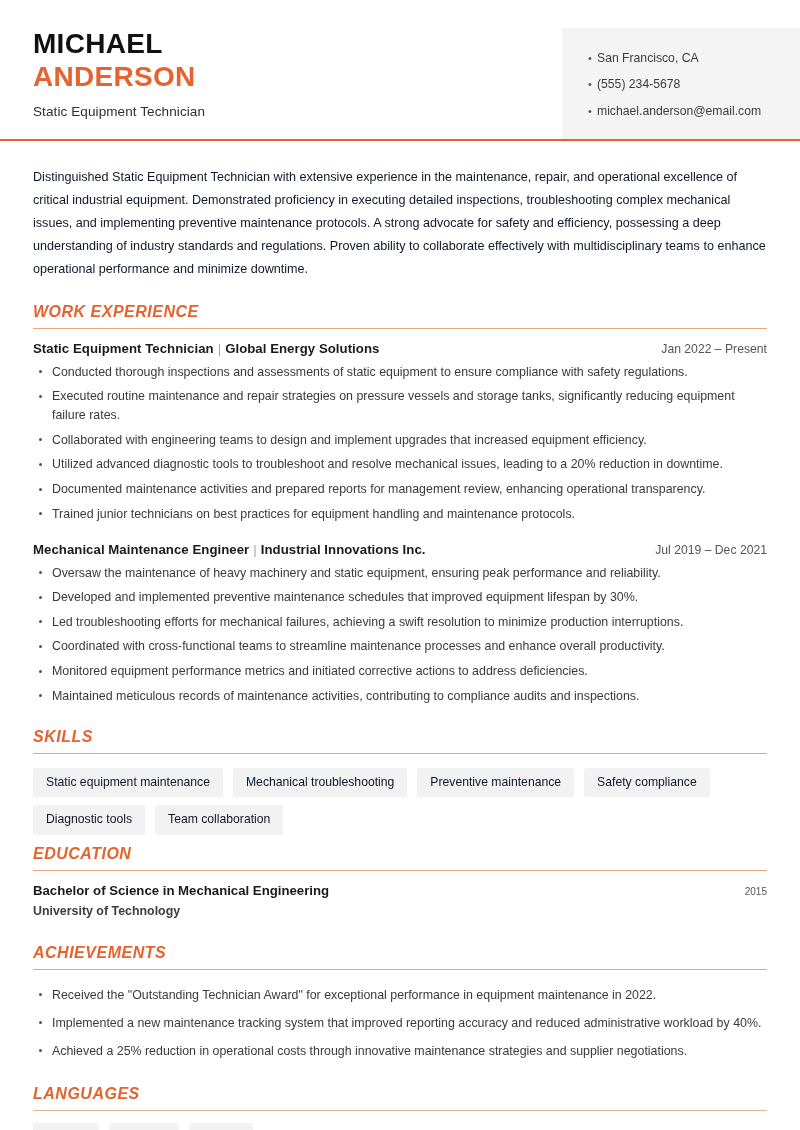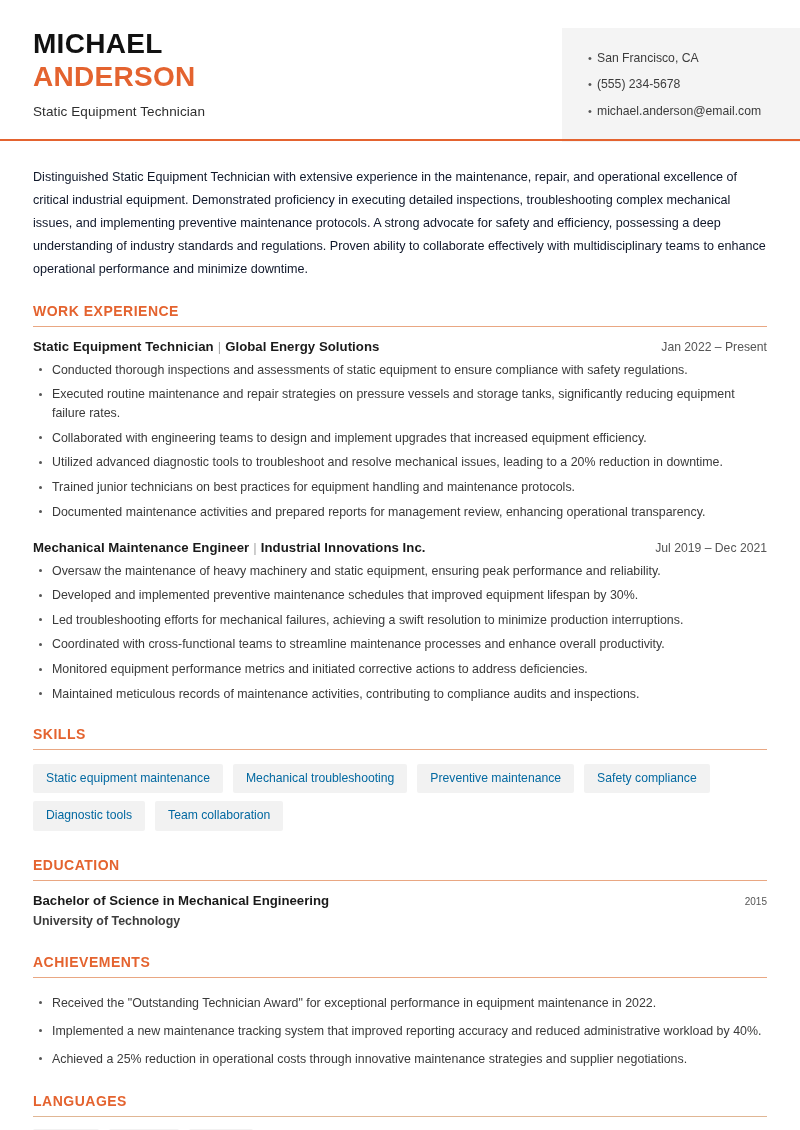--- a/index.html
+++ b/index.html
@@ -105,25 +105,26 @@
     margin-top: 26px;
     margin-bottom: 4px;
     text-align: left;
   }
 
   .section {
     margin-top: 22px;
   }
 
   .section-title {
-    font-size: 14px;
+    font-size: 16px;
     font-weight: bold;
     color: #e4632f;
     letter-spacing: 0.5px;
     margin-bottom: 7px;
+    font-style: italic;
   }
 
   .section-rule {
     height: 1px;
     background: #e9a782;
     width: 100%;
     margin-bottom: 12px;
   }
 
   
@@ -187,21 +188,21 @@
   .chips {
     display: flex;
     flex-wrap: wrap;
     gap: 8px 10px;
   }
 
   .chip {
     background: #f2f2f2;
     padding: 8px 13px;
     font-size: 12.2px;
-    color: #0369a1;
+    color: #0f172a;
     border-radius: 2px;
     line-height: 1.1;
     white-space: nowrap;
   }
 
   
   .edu-head {
     display: flex;
     justify-content: space-between;
     align-items: baseline;
@@ -225,21 +226,21 @@
     margin-top: 6px;
     font-weight: bold;
   }
 
   .section.achievements ul.bullets li { margin-bottom: 9px; }
   .section.achievements { margin-top: 26px; }
   .section.achievements .section-rule { margin-bottom: 16px; }
   .section.languages { margin-top: 24px; }
   .section.languages .section-rule { background: #e0b694; }
   .section.skills .section-rule { margin-bottom: 14px; }
-  .section.education { margin-top: 26px; }
+  .section.education { margin-top: 10px; }
 </style>
 </head>
 <body>
 
 <div class="page">
 
   <div class="header">
     <div class="header-left">
       <div class="name-first">MICHAEL</div>
       <div class="name-last">ANDERSON</div>
@@ -277,22 +278,22 @@
           <div class="entry-title">
             <span>Static Equipment Technician</span><span class="entry-sep">|</span><span>Global Energy Solutions</span>
           </div>
           <div class="entry-date">Jan 2022 – Present</div>
         </div>
         <ul class="bullets">
           <li>Conducted thorough inspections and assessments of static equipment to ensure compliance with safety regulations.</li>
           <li>Executed routine maintenance and repair strategies on pressure vessels and storage tanks, significantly reducing equipment failure rates.</li>
           <li>Collaborated with engineering teams to design and implement upgrades that increased equipment efficiency.</li>
           <li>Utilized advanced diagnostic tools to troubleshoot and resolve mechanical issues, leading to a 20% reduction in downtime.</li>
+          <li>Documented maintenance activities and prepared reports for management review, enhancing operational transparency.</li>
           <li>Trained junior technicians on best practices for equipment handling and maintenance protocols.</li>
-          <li>Documented maintenance activities and prepared reports for management review, enhancing operational transparency.</li>
         </ul>
       </div>
 
       <div class="entry">
         <div class="entry-head">
           <div class="entry-title">
             <span>Mechanical Maintenance Engineer</span><span class="entry-sep">|</span><span>Industrial Innovations Inc.</span>
           </div>
           <div class="entry-date">Jul 2019 – Dec 2021</div>
         </div>

